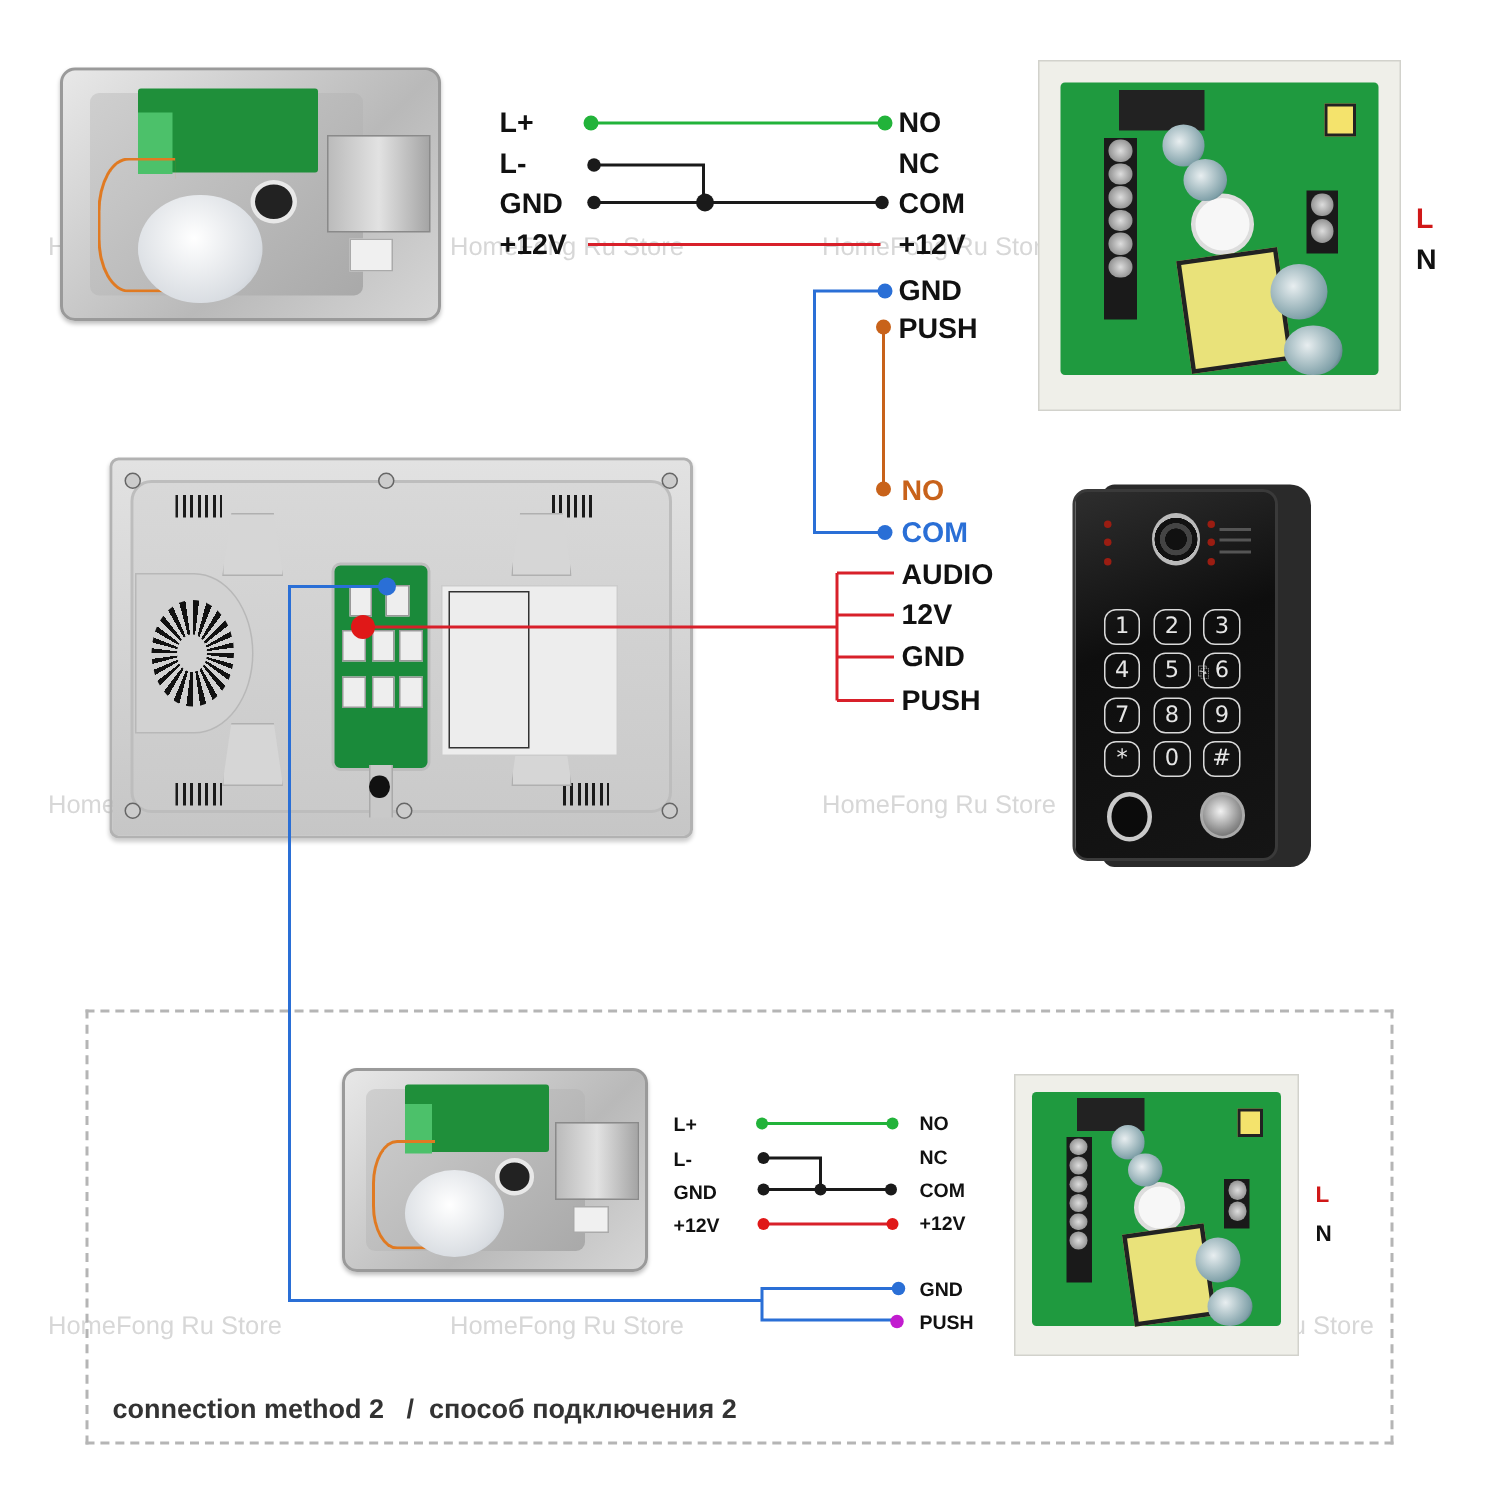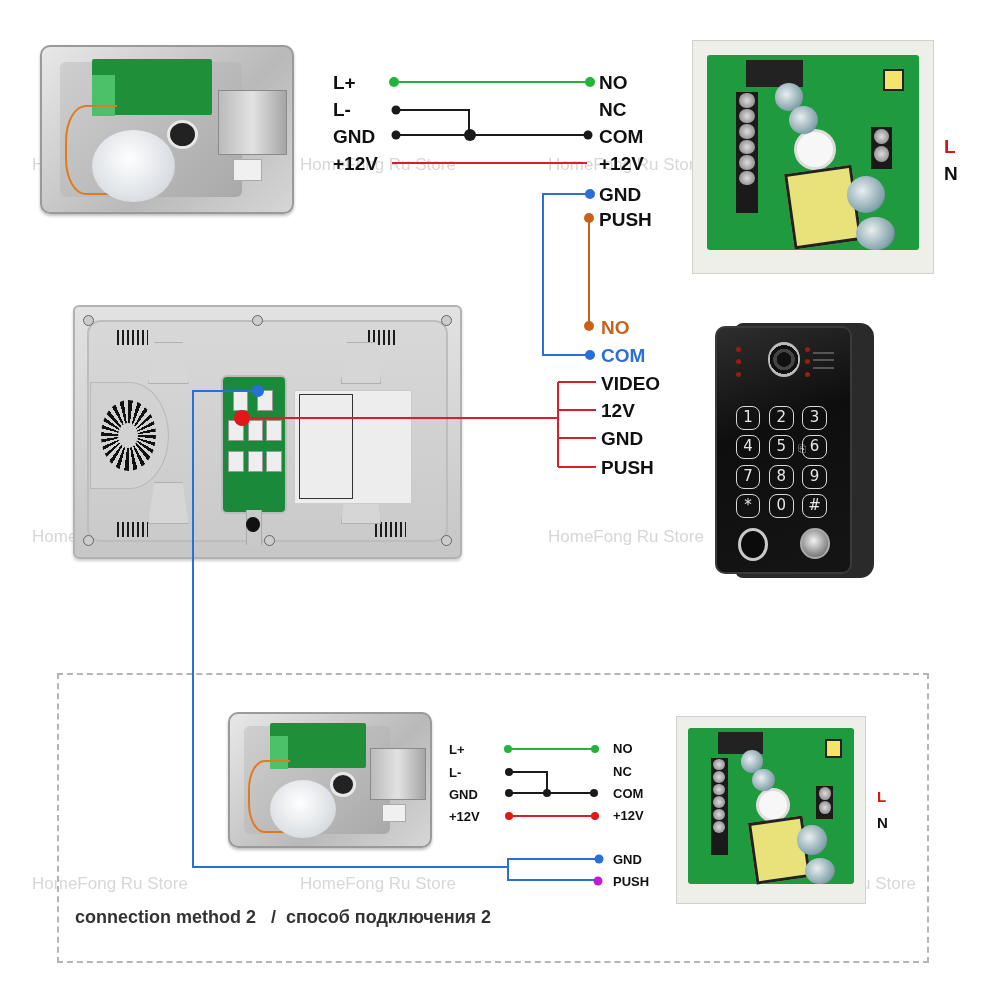--- a/index.html
+++ b/index.html
@@ -297,31 +297,31 @@
 <div class="lbl big" style="left:599px;top:73px">NO</div>
 <div class="lbl big" style="left:599px;top:100px">NC</div>
 <div class="lbl big" style="left:599px;top:127px">COM</div>
 <div class="lbl big" style="left:599px;top:154px">+12V</div>
 <div class="lbl big" style="left:599px;top:185px">GND</div>
 <div class="lbl big" style="left:599px;top:210px">PUSH</div>
 
 <div class="lbl big" style="left:601px;top:318px;color:#c8621a">NO</div>
 <div class="lbl big" style="left:601px;top:346px;color:#2a6fd6">COM</div>
 
-<div class="lbl big" style="left:601px;top:374px">VIDEO</div>
+<div class="lbl big" style="left:601px;top:374px">AUDIO</div>
 <div class="lbl big" style="left:601px;top:401px">12V</div>
 <div class="lbl big" style="left:601px;top:429px">GND</div>
 <div class="lbl big" style="left:601px;top:458px">PUSH</div>
 
 <div class="lbl small" style="left:449px;top:743px">L+</div>
 <div class="lbl small" style="left:449px;top:766px">L-</div>
 <div class="lbl small" style="left:449px;top:788px">GND</div>
 <div class="lbl small" style="left:449px;top:810px">+12V</div>
 
 <div class="lbl small" style="left:613px;top:742px">NO</div>
 <div class="lbl small" style="left:613px;top:765px">NC</div>
 <div class="lbl small" style="left:613px;top:787px">COM</div>
 <div class="lbl small" style="left:613px;top:809px">+12V</div>
 
 <div class="lbl small" style="left:613px;top:853px">GND</div>
 <div class="lbl small" style="left:613px;top:875px">PUSH</div>
 
-<div class="lbl" style="left:75px;top:908px;font-size:18px;color:#333;white-space:pre">connection method 2   /  способ подключения 2</div>
+<div class="lbl" style="left:75px;top:930px;font-size:18px;color:#333;white-space:pre">connection method 2   /  способ подключения 2</div>
 
 </body></html>

